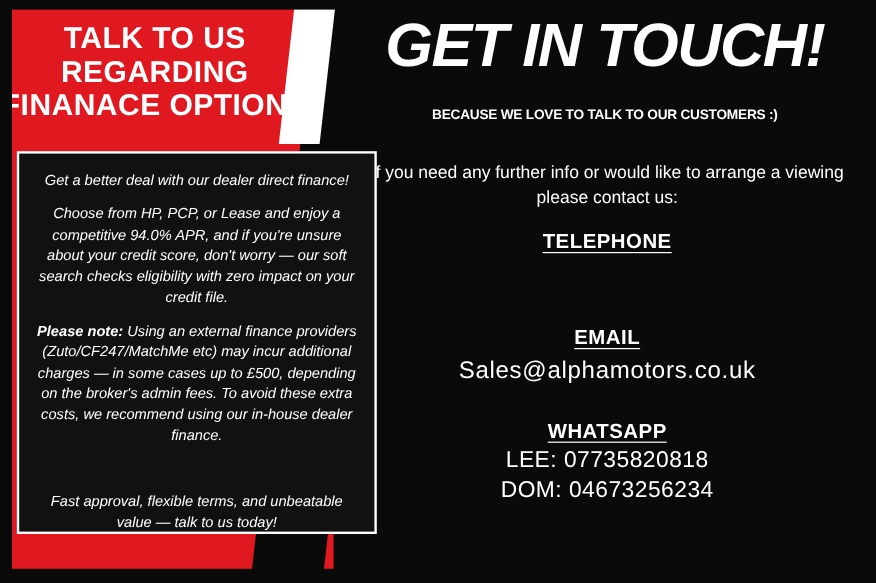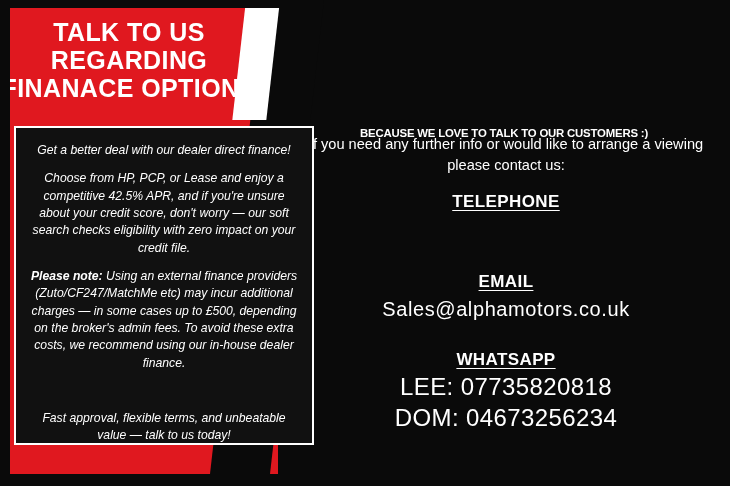--- a/index.html
+++ b/index.html
@@ -104,21 +104,20 @@
     position: absolute;
     top: 90px;
     left: 0;
     width: 452px;
     text-align: center;
     color: #ffffff;
     font-weight: bold;
     font-size: 11.4px;
     letter-spacing: -0.2px;
     white-space: nowrap;
-    margin-top: 37px;
   }
 
   .intro {
     position: absolute;
     top: 134px;
     left: 22px;
     width: 412px;
     text-align: center;
     color: #ffffff;
     font-size: 14.6px;
@@ -143,21 +142,21 @@
     font-size: 20px;
     letter-spacing: 0.6px;
     margin-top: 6px;
   }
   .c-value-italic {
     font-style: italic;
     font-size: 21px;
     margin-top: 5px;
   }
   .c-line {
-    font-size: 24px;
+    font-size: 19px;
     letter-spacing: 0.4px;
     margin-top: 3px;
   }
 
   #tel-block { top: 192px; }
   #email-block { top: 272px; }
   #whatsapp-block { top: 350px; }
 
   
   .white-slice {
@@ -198,20 +197,21 @@
     background: #0a0a0a;
     z-index: 6;
   }
 </style>
 </head>
 <body>
 
 <div class="page">
 
   <div class="right-side">
+    <div class="headline">GET IN TOUCH!</div>
     <div class="subheadline">BECAUSE WE LOVE TO TALK TO OUR CUSTOMERS :)</div>
     <div class="intro">If you need any further info or would like to arrange a viewing please contact us:</div>
 
     <div class="contact-block" id="tel-block">
       <div class="c-label">TELEPHONE</div>
     </div>
 
     <div class="contact-block" id="email-block">
       <div class="c-label">EMAIL</div>
       <div class="c-value">Sales@alphamotors.co.uk</div>
@@ -225,21 +225,21 @@
   </div>
 
   <div class="white-slice"></div>
 
   <div class="left-panel"></div>
 
   <div class="finance-title">TALK TO US REGARDING FINANACE OPTIONS</div>
 
   <div class="finance-box">
     <p>Get a better deal with our dealer direct finance!</p>
-    <p>Choose from HP, PCP, or Lease and enjoy a competitive 42.5% APR, and if you're unsure about your credit score, don't worry — our soft search checks eligibility with zero impact on your credit file.</p>
+    <p>Choose from HP, PCP, or Lease and enjoy a competitive 94.0% APR, and if you're unsure about your credit score, don't worry — our soft search checks eligibility with zero impact on your credit file.</p>
     <p><span class="fb-strong">Please note:</span><span> Using an external finance providers (Zuto/CF247/MatchMe etc) may incur additional charges — in some cases up to £500, depending on the broker's admin fees. To avoid these extra costs, we recommend using our in-house dealer finance.</span></p>
     <p>Fast approval, flexible terms, and unbeatable value — talk to us today!</p>
   </div>
 
   <div class="black-edge-left"></div>
   <div class="black-edge-bottom"></div>
   <div class="black-edge-top"></div>
 
 </div>
 

